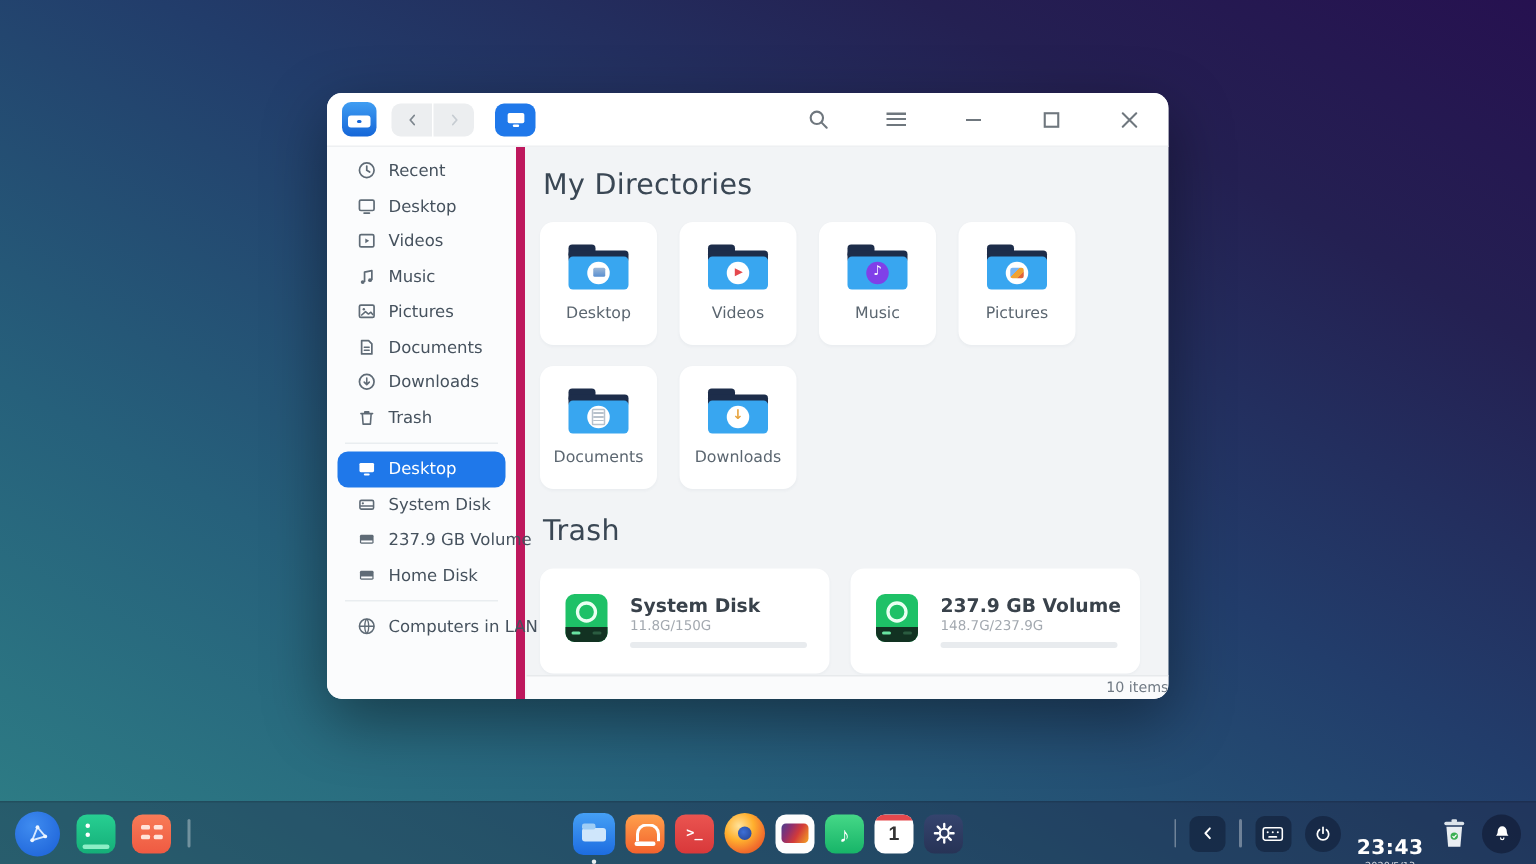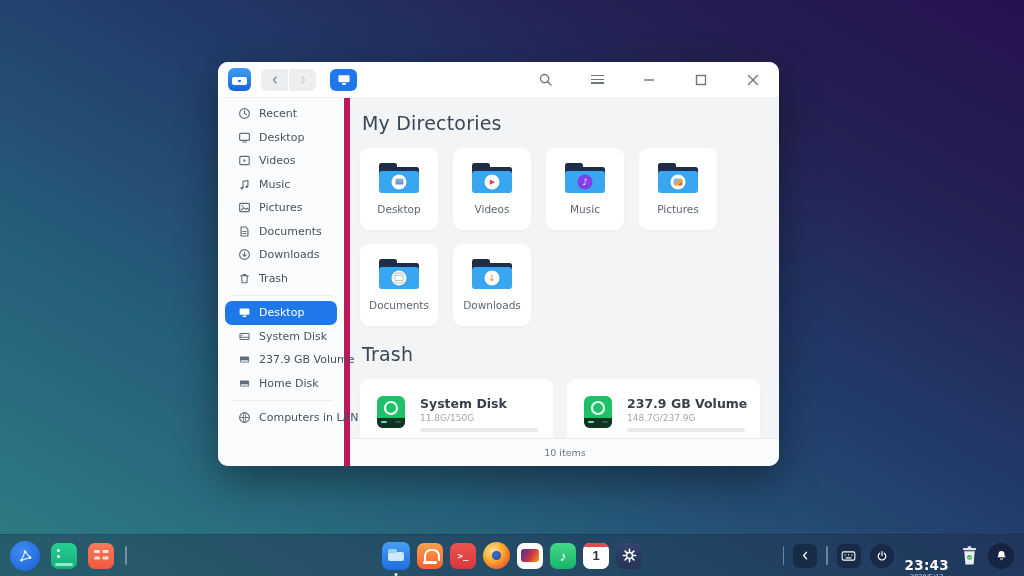--- a/index.html
+++ b/index.html
@@ -57,21 +57,21 @@
   .flabel{font-size:10.5px;color:#5b6670;margin-top:7px;}
 
   .disks-row{display:flex;gap:14px;margin-top:0;}
   .dcard{width:193px;height:70px;background:#fff;border-radius:9px;display:flex;align-items:center;padding:0 12px;cursor:pointer;box-shadow:0 1px 2px rgba(60,70,90,.04);}
   .dinfo{margin-left:10px;display:flex;flex-direction:column;}
   .dname{font-size:12.5px;font-weight:600;color:#39424b;}
   .dusage{font-size:9px;color:#a3a9b0;margin:2px 0 5px;}
   .dbar{width:118px;height:4px;border-radius:2px;background:#e8ebee;overflow:hidden;}
   .dfill{height:100%;border-radius:2px;background:#2f85f1;width:0;}
 
-  .statusbar{position:absolute;left:133px;right:0;bottom:0;height:28px;background:#fafbfc;border-top:1px solid #e7eaec;display:flex;align-items:center;justify-content:center;}
+  .statusbar{position:absolute;left:133px;right:0;bottom:0;height:16px;background:#fafbfc;border-top:1px solid #e7eaec;display:flex;align-items:center;justify-content:flex-end;}
   .statusbar span{font-size:9.5px;color:#707a84;}
 
   
   .taskbar{position:absolute;left:0;right:0;bottom:0;height:42px;background:rgba(32,40,68,.38);
     border-top:1px solid rgba(0,0,0,.12);display:flex;align-items:center;padding:0 10px;}
   .dock-left{display:flex;align-items:center;gap:11px;}
   .dock-center{position:absolute;left:50%;transform:translateX(-50%);display:flex;align-items:center;gap:7px;}
   .dock-right{margin-left:auto;display:flex;align-items:center;gap:9px;}
   .vsep{width:1.5px;height:19px;background:rgba(255,255,255,.35);border-radius:1px;}
   .dk{position:relative;border:none;cursor:pointer;background:none;padding:0;display:flex;align-items:center;justify-content:center;}

